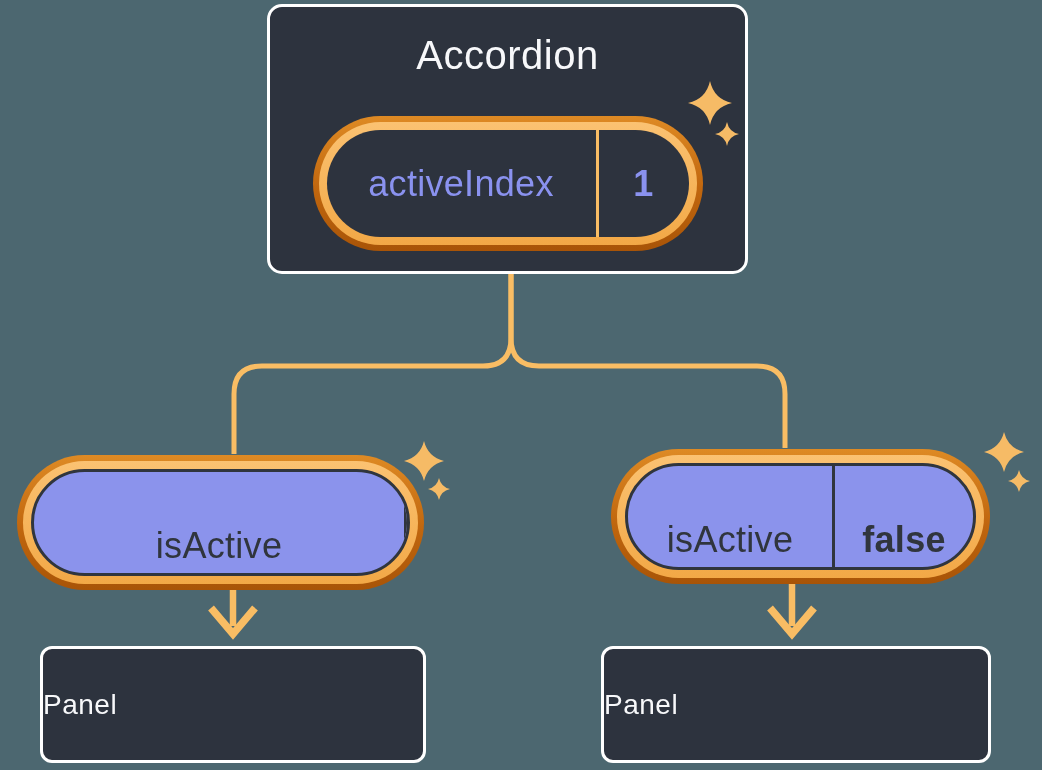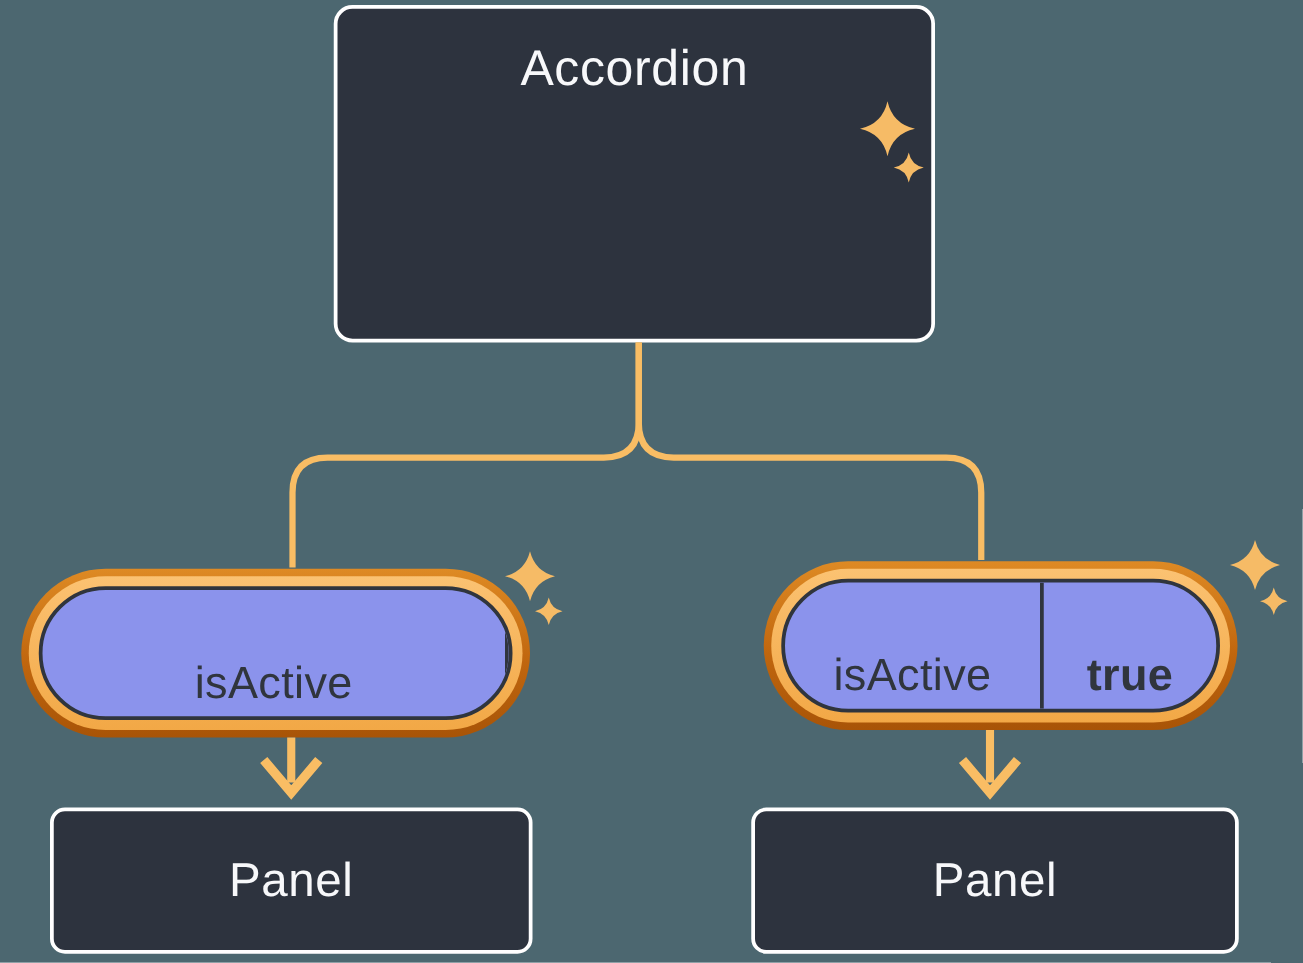--- a/index.html
+++ b/index.html
@@ -31,23 +31,23 @@
     padding-top: 28px;
     gap: 15px;
   }
   .big-title {
     font-size: 40px;
     font-weight: 500;
     color: var(--text-light);
     letter-spacing: 0.5px;
   }
   .panel {
-    display: flex; align-items: center; justify-content: center;
+    display: flex; align-items: center; justify-content: flex-start;
     border-radius: 12px;
-    font-size: 38px;
+    font-size: 28px;
     letter-spacing: 0.5px;
   }
   .panel-left  { left: 40px;  top: 646px; width: 386px; height: 117px; }
   .panel-right { left: 601px; top: 646px; width: 390px; height: 117px; }
 
   
   .pill-outer {
     box-sizing: border-box;
     border-radius: 999px;
     padding: 6px;
@@ -106,37 +106,46 @@
   .arrow-head  { fill: none; stroke: var(--connector); stroke-width: 7.5px; stroke-linejoin: miter; }
   .sparkle { fill: var(--sparkle); stroke: none; }
 </style>
 </head>
 <body>
 
 <div class="stage">
 
   <div class="card accordion-card">
     <div class="big-title">Accordion</div>
+    <div class="pill-outer pill-top">
+      <div class="pill-band">
+        <div class="pill-core dark">
+          <div class="seg-label">activeIndex</div>
+          <div class="divider"></div>
+          <div class="seg-value w-top">1</div>
+        </div>
+      </div>
+    </div>
   </div>
 
   <div class="pill-outer pill-abs pill-left">
     <div class="pill-band">
       <div class="pill-core purple">
         <div class="seg-label">isActive</div>
         <div class="divider"></div>
       </div>
     </div>
   </div>
 
   <div class="pill-outer pill-abs pill-right">
     <div class="pill-band">
       <div class="pill-core purple">
         <div class="seg-label">isActive</div>
         <div class="divider"></div>
-        <div class="seg-value w-right">true</div>
+        <div class="seg-value w-right">false</div>
       </div>
     </div>
   </div>
 
   <div class="card panel panel-left">
     <span>Panel</span>
   </div>
   <div class="card panel panel-right">
     <span>Panel</span>
   </div>

